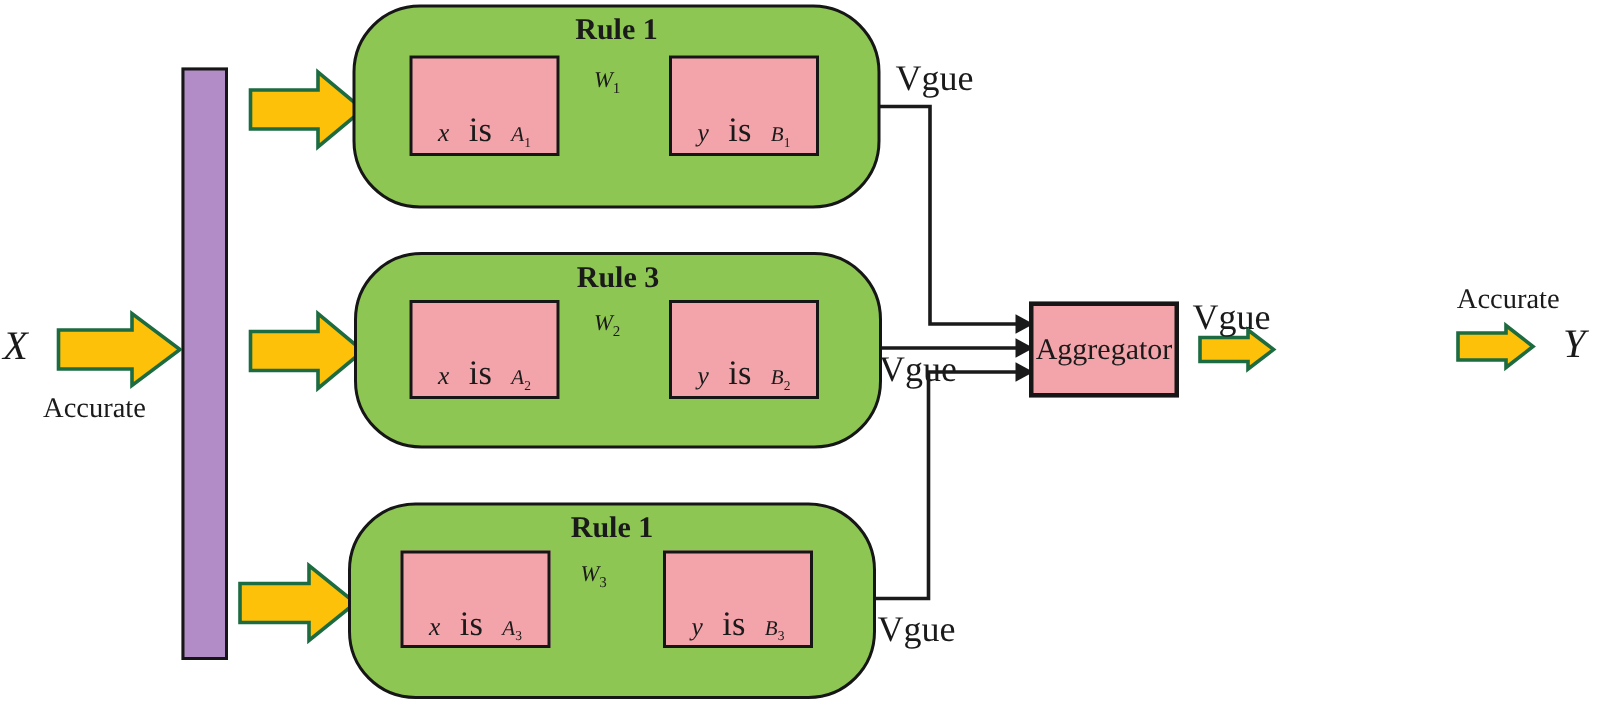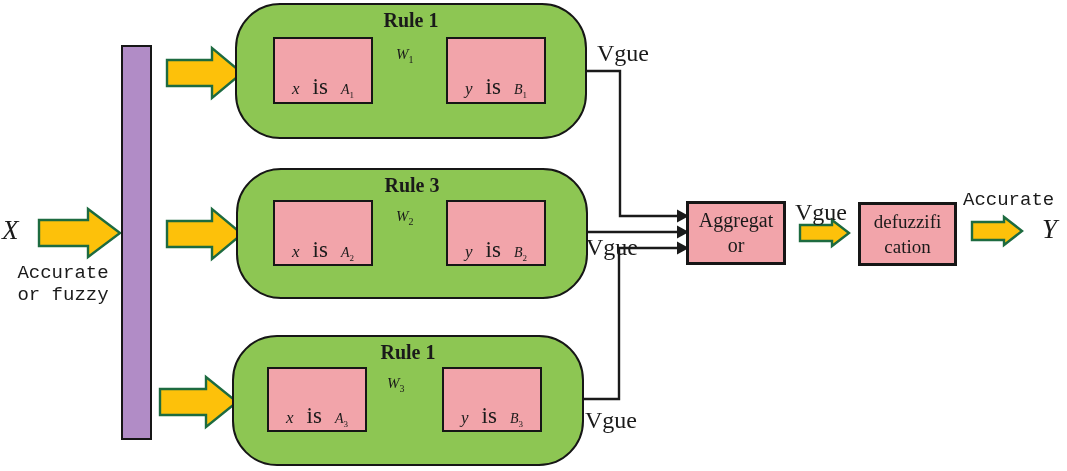--- a/index.html
+++ b/index.html
@@ -43,27 +43,27 @@
   }
   .formula { display:flex; align-items:baseline; }
   .fvar { font-style:italic; font-size:17px; }
   .fis  { font-size:23px; margin-left:13px; }
   .fset { font-style:italic; font-size:14px; margin-left:13px;margin-top:41px; }
   .fset sub, .wlabel sub { font-size:9px; font-style:normal; line-height:0; }
   .wlabel { font-style:italic; font-size:15px; text-align:left; width:40px; }
   .wlabel sub { font-size:10px; }
 
   .vgue { font-size:24px; }
-  .annot { font-size:19px; line-height:22px; text-align:center;font-family:Liberation Mono, monospace; }
+  .annot { font-size:19px; line-height:22px; text-align:center; }
   .io-symbol { font-style:italic; font-size:27px; }
 
   .proc-box {
     background:var(--box-fill,#f2a4aa);
     border:3px solid #161616;
-    display:flex; flex-direction:column; align-items:center; justify-content:center;
+    display:flex; flex-direction:row; align-items:center; justify-content:center;
     text-align:center;
   }
   .proc-box.agg { font-size:20px; line-height:25px; }
   .proc-box.dfz { font-size:19px; line-height:25px; }
 </style>
 </head>
 <body>
 
 <div class="stage">
 
@@ -89,21 +89,20 @@
     <polygon class="arrowhead" points="435,227 448,233 435,239"></polygon>
     <line class="connector" x1="366" y1="400" x2="431" y2="400"></line>
     <polygon class="arrowhead" points="429,394 442,400 429,406"></polygon>
   </svg>
 
   <div class="layer2">
 
     <div class="abs io-symbol" style="left:2px; top:215px;">X</div>
     <div class="abs annot" style="left:8px; top:262px; width:110px;">
       <div>Accurate</div>
-      <div>or fuzzy</div>
     </div>
 
     <div class="abs fuzzifier-bar"></div>
 
     <div class="abs rule-box" style="left:235px; top:3px; width:348px; height:132px;">
       <div class="abs rule-title">Rule 1</div>
     </div>
     <div class="abs pink-box" style="left:273px; top:37px; width:96px; height:63px;">
       <div class="formula">
         <span class="fvar">x</span>
@@ -166,21 +165,17 @@
       </div>
     </div>
     <div class="abs vgue" style="left:585px; top:407px;">Vgue</div>
 
     <div class="abs proc-box agg" style="left:686px; top:201px; width:94px; height:58px;">
       <div>Aggregat</div>
       <div>or</div>
     </div>
     <div class="abs vgue" style="left:795px; top:199px;">Vgue</div>
 
-    <div class="abs proc-box dfz" style="left:858px; top:202px; width:93px; height:58px;">
-      <div>defuzzifi</div>
-      <div>cation</div>
-    </div>
     <div class="abs annot" style="left:963px; top:189px; width:85px;">Accurate</div>
 
     <div class="abs io-symbol" style="left:1042px; top:214px;">Y</div>
   </div>
 </div>
 
 </body></html>

